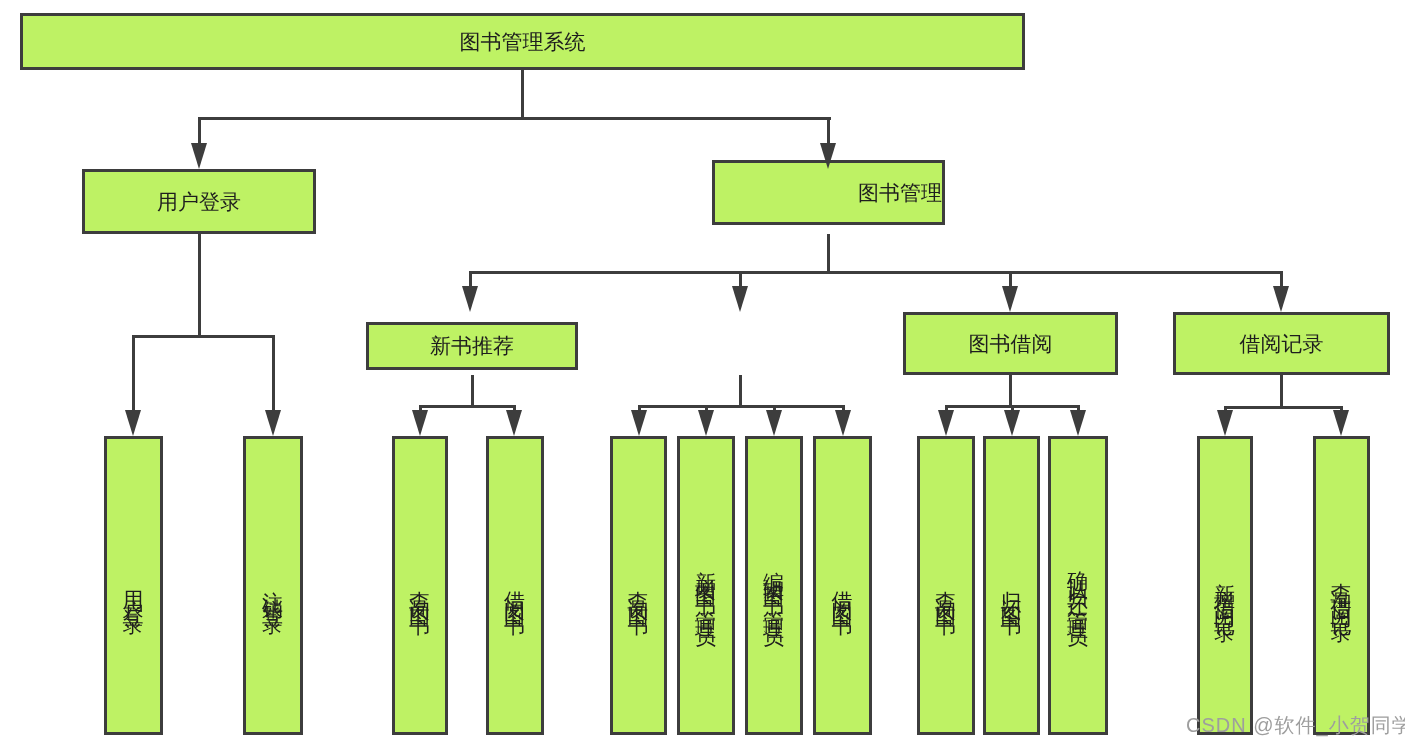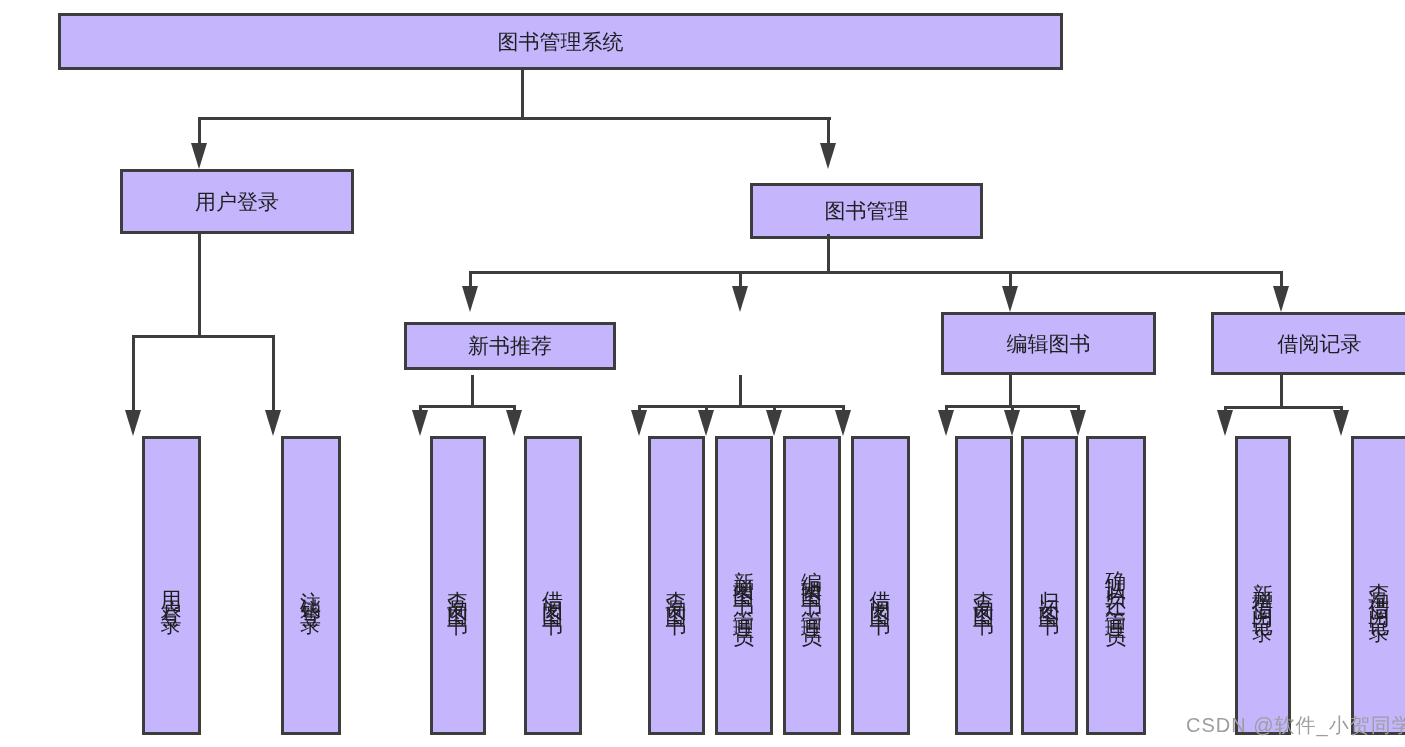--- a/index.html
+++ b/index.html
@@ -13,24 +13,23 @@
     position:relative;
     width:1405px;height:747px;
     background:var(--bg);
     font-family:"Liberation Sans",sans-serif;
     overflow:hidden;
   }
   .node{
     position:absolute;
     box-sizing:border-box;
     border:3px solid var(--line);
-    background:#c4b5fd;
+    background:#bef264;
     display:flex;align-items:center;justify-content:center;
     color:var(--text);
-    margin-left:38px;
   }
   .label{font-size:21px;white-space:nowrap;}
   .vtext{
     writing-mode:vertical-rl;
     text-orientation:mixed;
     letter-spacing:8px;
     line-height:1.1;
     margin-bottom:-8px;
   }
   .line{position:absolute;background:var(--line);}
@@ -55,31 +54,31 @@
 <div class="canvas">
 
   <div class="node" style="left:20px;top:13px;width:1005px;height:57px;">
     <span class="label">图书管理系统</span>
   </div>
 
   <div class="node" style="left:82px;top:169px;width:234px;height:65px;">
     <span class="label">用户登录</span>
   </div>
 
-  <div class="node" style="left:712px;top:183px;width:233px;height:56px;">
+  <div class="node" style="left:712px;top:160px;width:233px;height:65px;justify-content:flex-end;">
     <span class="label">图书管理</span>
   </div>
 
   <div class="node" style="left:366px;top:322px;width:212px;height:48px;">
     <span class="label">新书推荐</span>
   </div>
 
 
   <div class="node" style="left:903px;top:312px;width:215px;height:63px;">
-    <span class="label">编辑图书</span>
+    <span class="label">图书借阅</span>
   </div>
 
   <div class="node" style="left:1173px;top:312px;width:217px;height:63px;">
     <span class="label">借阅记录</span>
   </div>
 
   <div class="node" style="left:104px;top:436px;width:59px;height:299px;">
     <span class="label vtext">用户登录</span>
   </div>
   <div class="node" style="left:243px;top:436px;width:60px;height:299px;">

